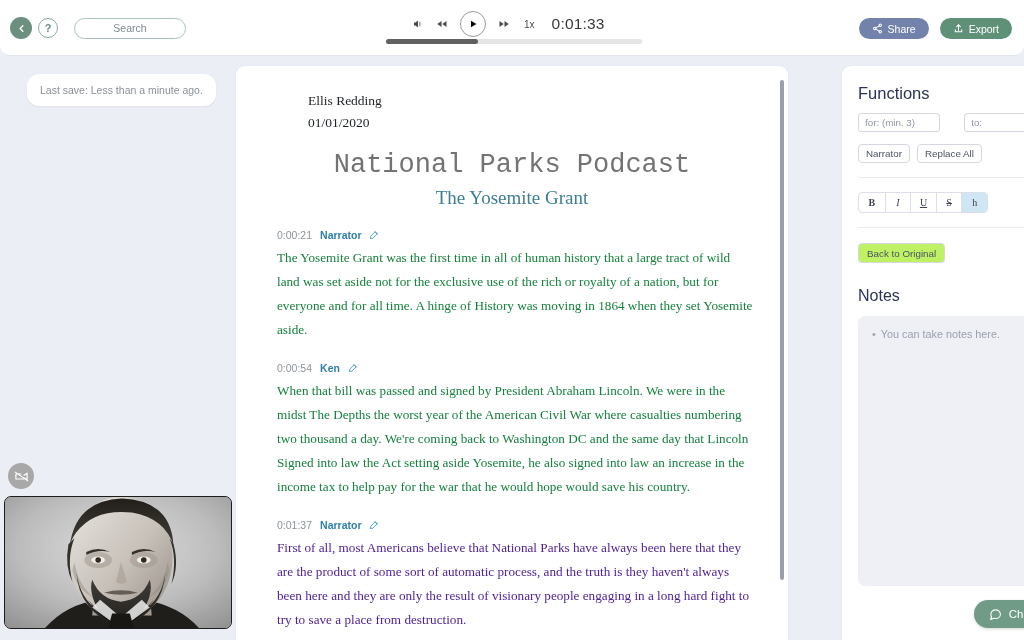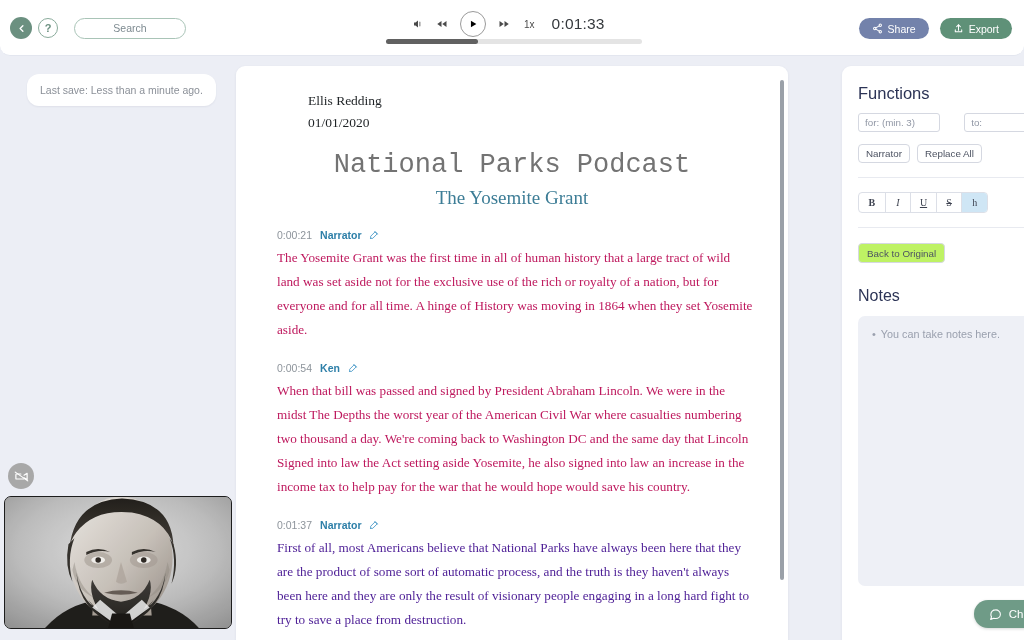--- a/index.html
+++ b/index.html
@@ -142,21 +142,21 @@
     display: flex; align-items: center; gap: 8px;
     font-size: 10.5px; margin-bottom: 5px;
     padding-left: 11px;
   }
   .seg-time { color: #8d949b; }
   .seg-speaker { color: #2d7fa8; font-weight: 700; }
   .edit-ico { color: #3d93c4; display: flex; }
   .seg-body {
     font-family: "Liberation Serif", serif;
     font-size: 13.2px; line-height: 1.82;
-    color: #be185d; padding-left: 11px; padding-right: 4px;
+    color: #15803d; padding-left: 11px; padding-right: 4px;
     text-align: left;
   }
   .seg-body.muted { color: #4c1d95; }
 
   
   .side {
     position: absolute; left: 842px; top: 66px;
     width: 224px; height: 574px;
     background: #ffffff;
     border-radius: 9px 0 0 0;

